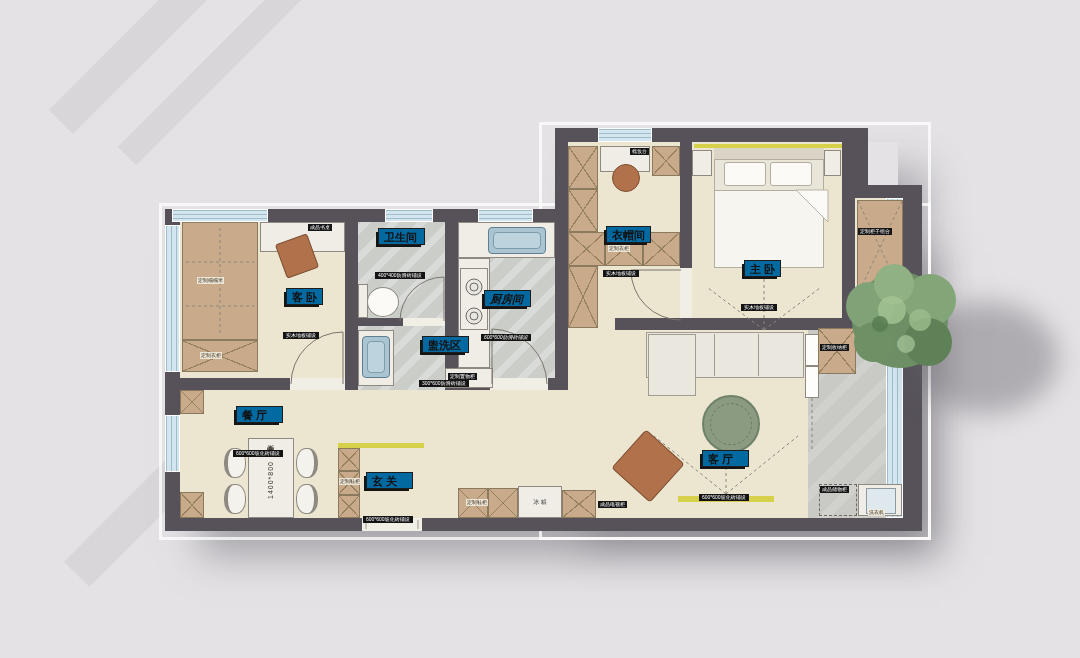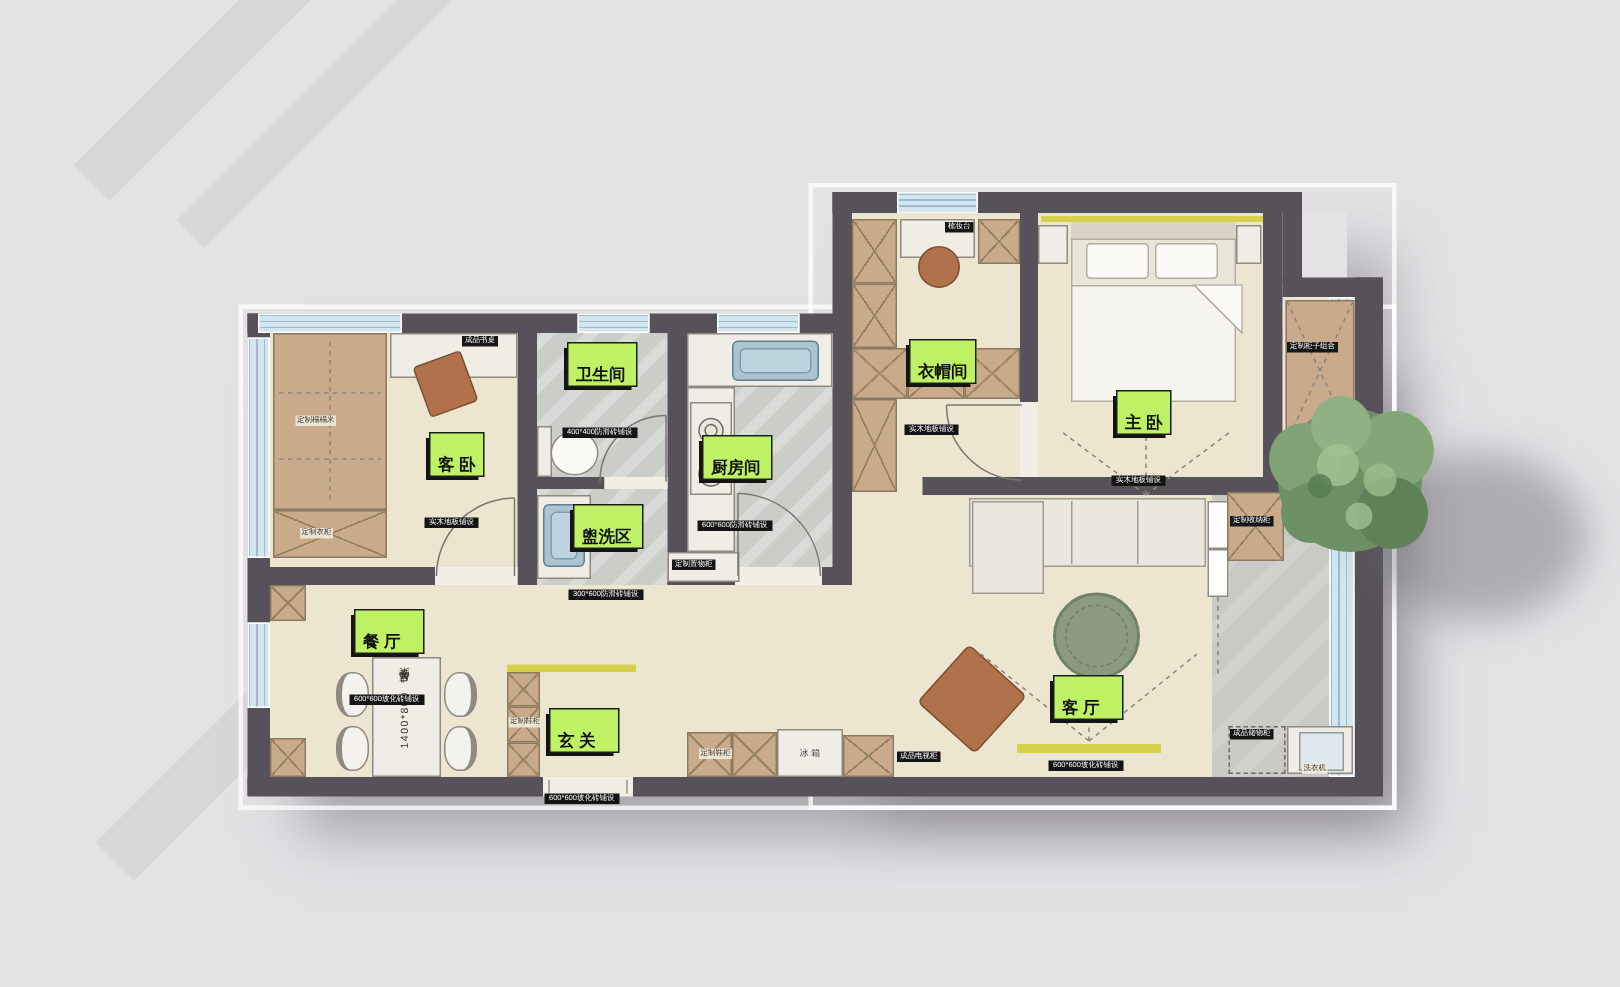--- a/index.html
+++ b/index.html
@@ -37,22 +37,22 @@
     border:1px solid #8b7a5d;box-sizing:border-box;}
   .xone{position:absolute;}
   .xrow{position:absolute;display:flex;}
   .xrow .xcell{flex:1;position:relative;}
   .xcol{position:absolute;display:flex;flex-direction:column;}
   .xcol .xcell{flex:1;position:relative;}
   .plain-cab{position:absolute;background:var(--cabinet,#c9aa8b);border:1px solid #8b7a5d;box-sizing:border-box;}
   .white-cab{position:absolute;background:#efede6;border:1px solid #8e8a82;box-sizing:border-box;}
   
   .rlabel{position:absolute;z-index:40;}
-  .rl-box{background:#bef264;border:1px solid #1d1d1d;color:#111;
-    font-size:11px;font-weight:bold;padding:15px 5px 1px;line-height:12px;white-space:nowrap;
+  .rl-box{background:#0369a1;border:1px solid #1d1d1d;color:#111;
+    font-size:11px;font-weight:bold;padding:2px 5px 1px;line-height:12px;white-space:nowrap;
     box-shadow:-3px 3px 0 -1px #141414;}
   .rl-sub{background:#141414;color:#fff;font-size:5px;line-height:7px;padding:0 3px;
     display:inline-block;white-space:nowrap;margin-left:-3px;}
   .microlabel{position:absolute;font-size:5px;line-height:7px;color:#3d3424;background:rgba(240,234,219,.9);
     padding:0 1px;white-space:nowrap;z-index:30;}
   .microdark{position:absolute;font-size:5px;line-height:7px;color:#fff;background:#161616;
     padding:0 2px;white-space:nowrap;z-index:30;}
   .vtext{writing-mode:vertical-rl;transform:rotate(180deg);font-size:7px;letter-spacing:1px;color:#38322a;}
   
   .accent{position:absolute;background:var(--accent-yellow,#d6d04b);}
@@ -276,25 +276,25 @@
   </svg>
 
   <div class="rlabel" style="left:286px;top:288px;">
     <div class="rl-box">客 卧</div><br>
     <div class="rl-sub">实木地板铺设</div>
   </div>
   <div class="rlabel" style="left:378px;top:228px;">
     <div class="rl-box">卫生间</div><br>
     <div class="rl-sub">400*400防滑砖铺设</div>
   </div>
-  <div class="rlabel" style="left:382px;top:336px;">
+  <div class="rlabel" style="left:422px;top:336px;">
     <div class="rl-box">盥洗区</div><br>
     <div class="rl-sub">300*600防滑砖铺设</div>
   </div>
-  <div class="rlabel" style="left:468px;top:290px;">
+  <div class="rlabel" style="left:484px;top:290px;font-style:italic;">
     <div class="rl-box">厨房间</div><br>
     <div class="rl-sub">600*600防滑砖铺设</div>
   </div>
   <div class="rlabel" style="left:606px;top:226px;font-family:Liberation Serif, serif;">
     <div class="rl-box">衣帽间</div><br>
     <div class="rl-sub">实木地板铺设</div>
   </div>
   <div class="rlabel" style="left:744px;top:260px;">
     <div class="rl-box">主 卧</div><br>
     <div class="rl-sub">实木地板铺设</div>

